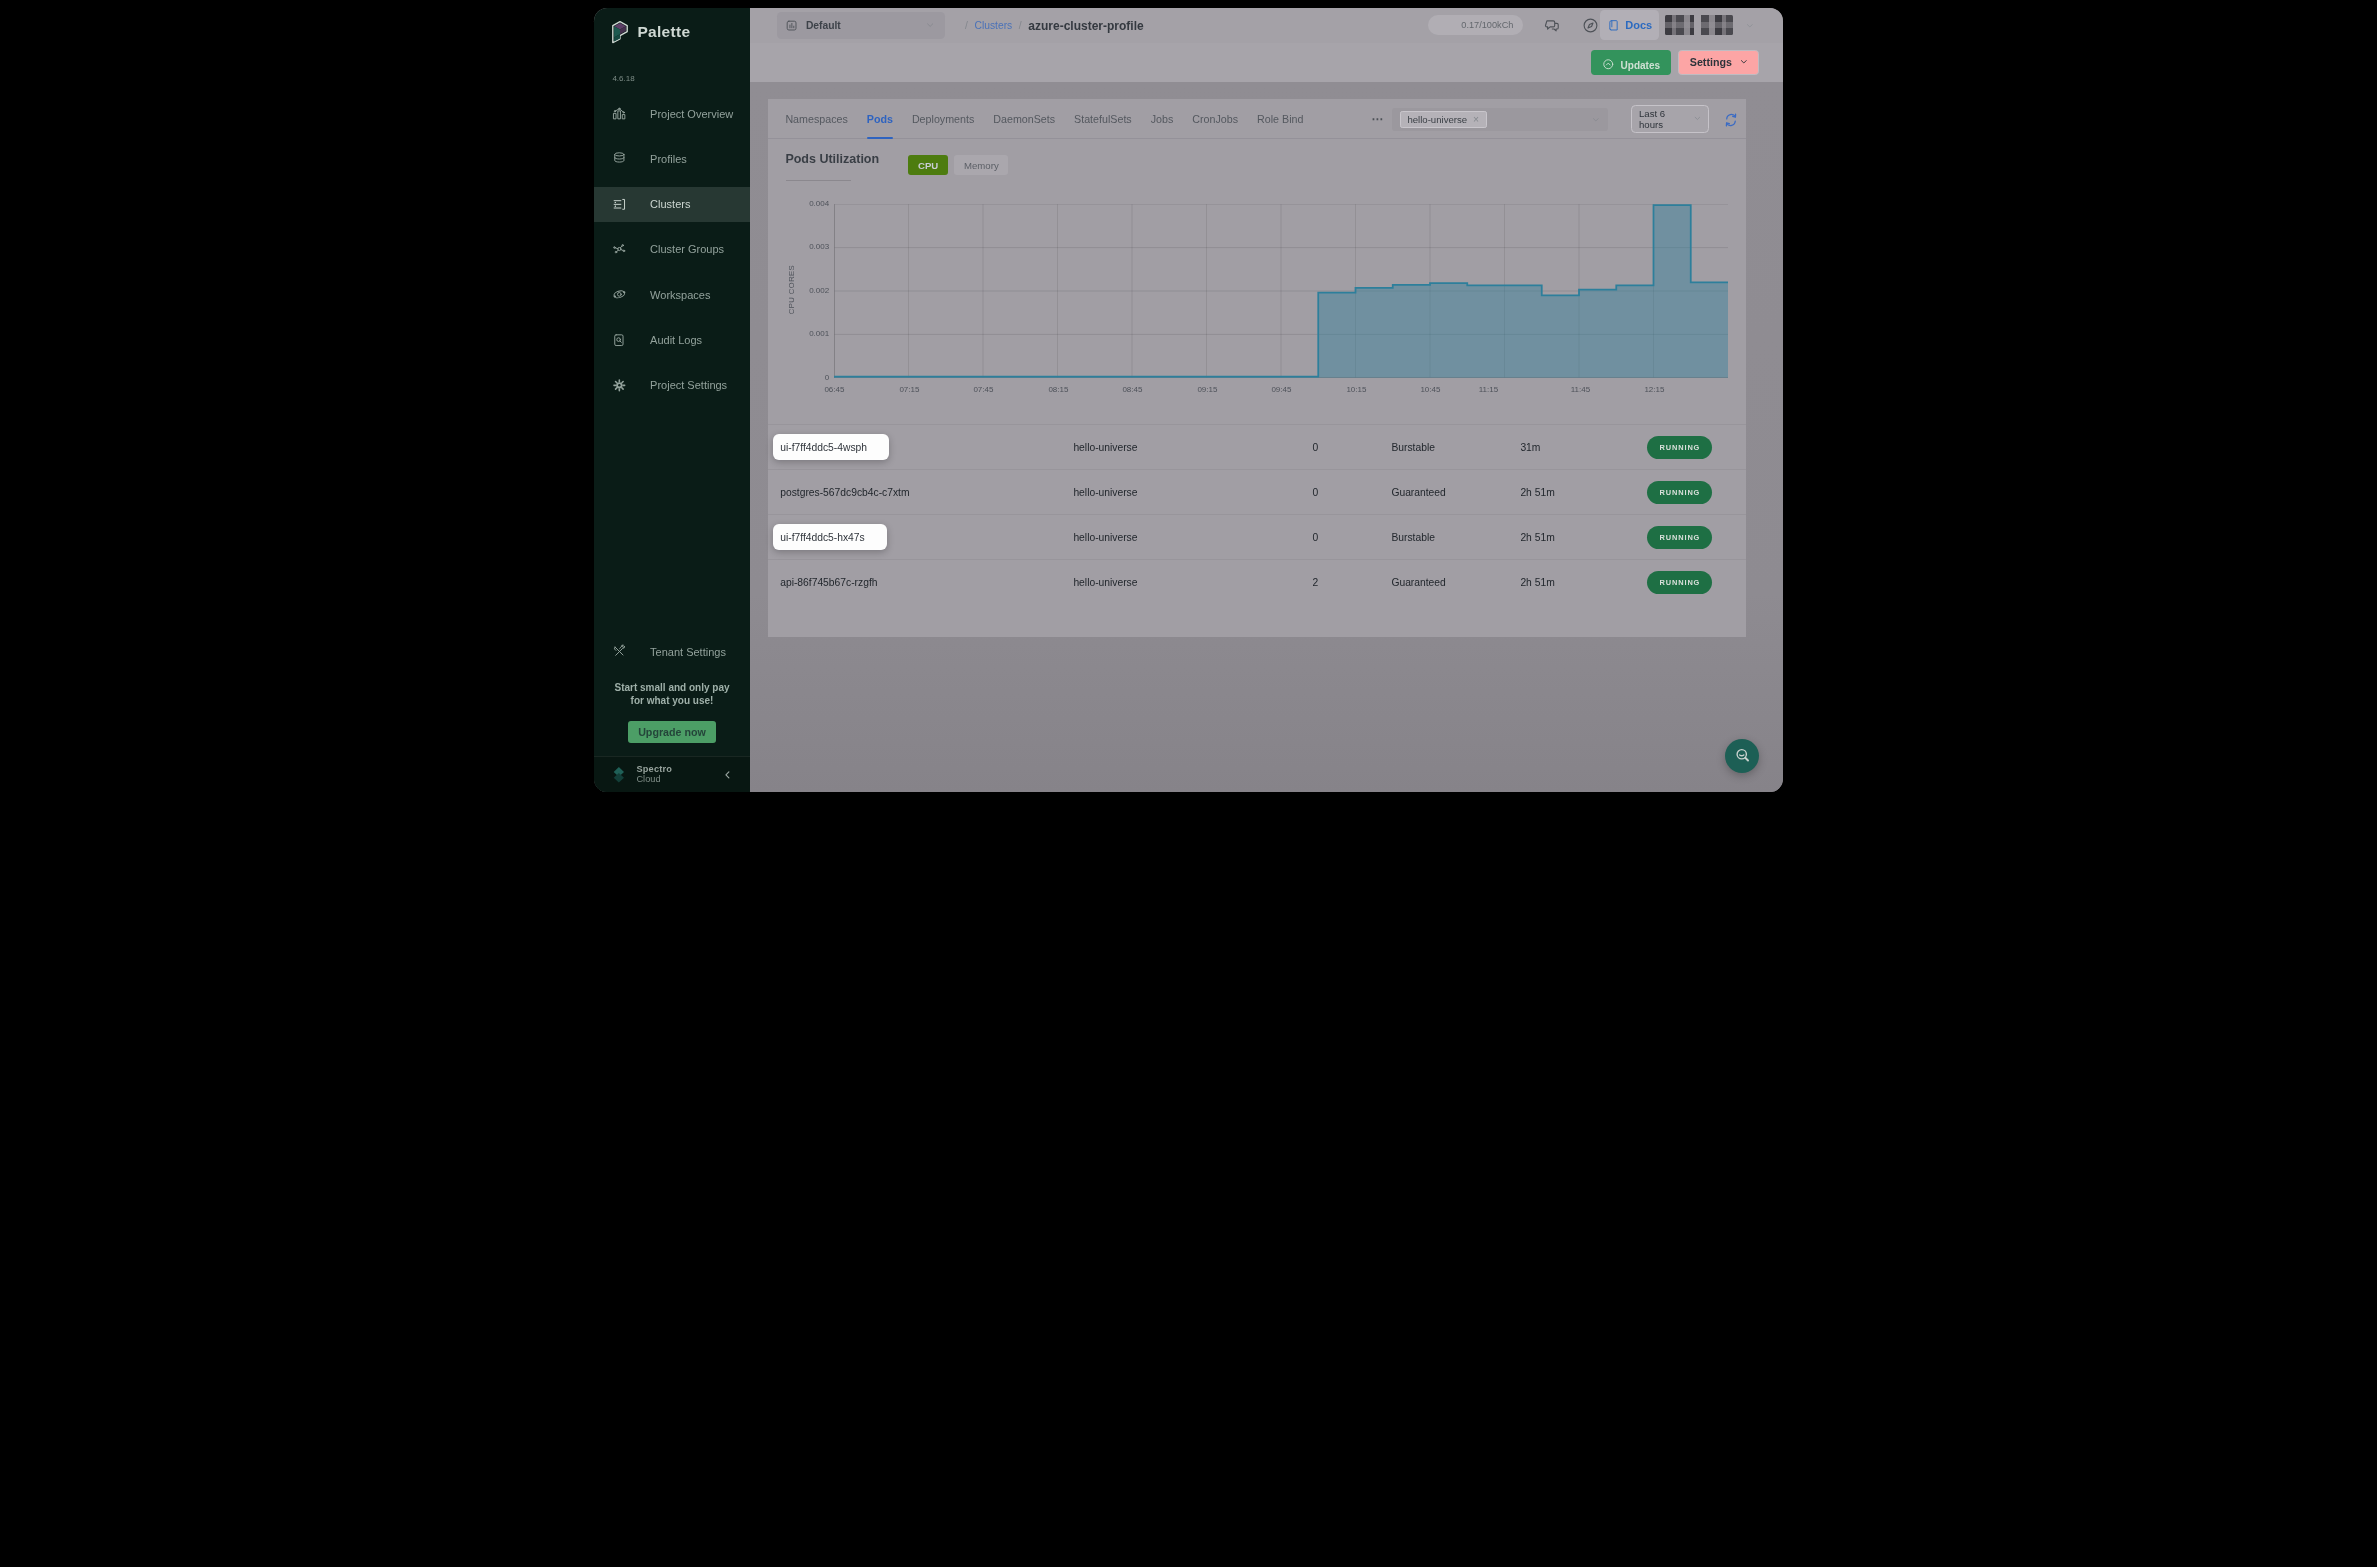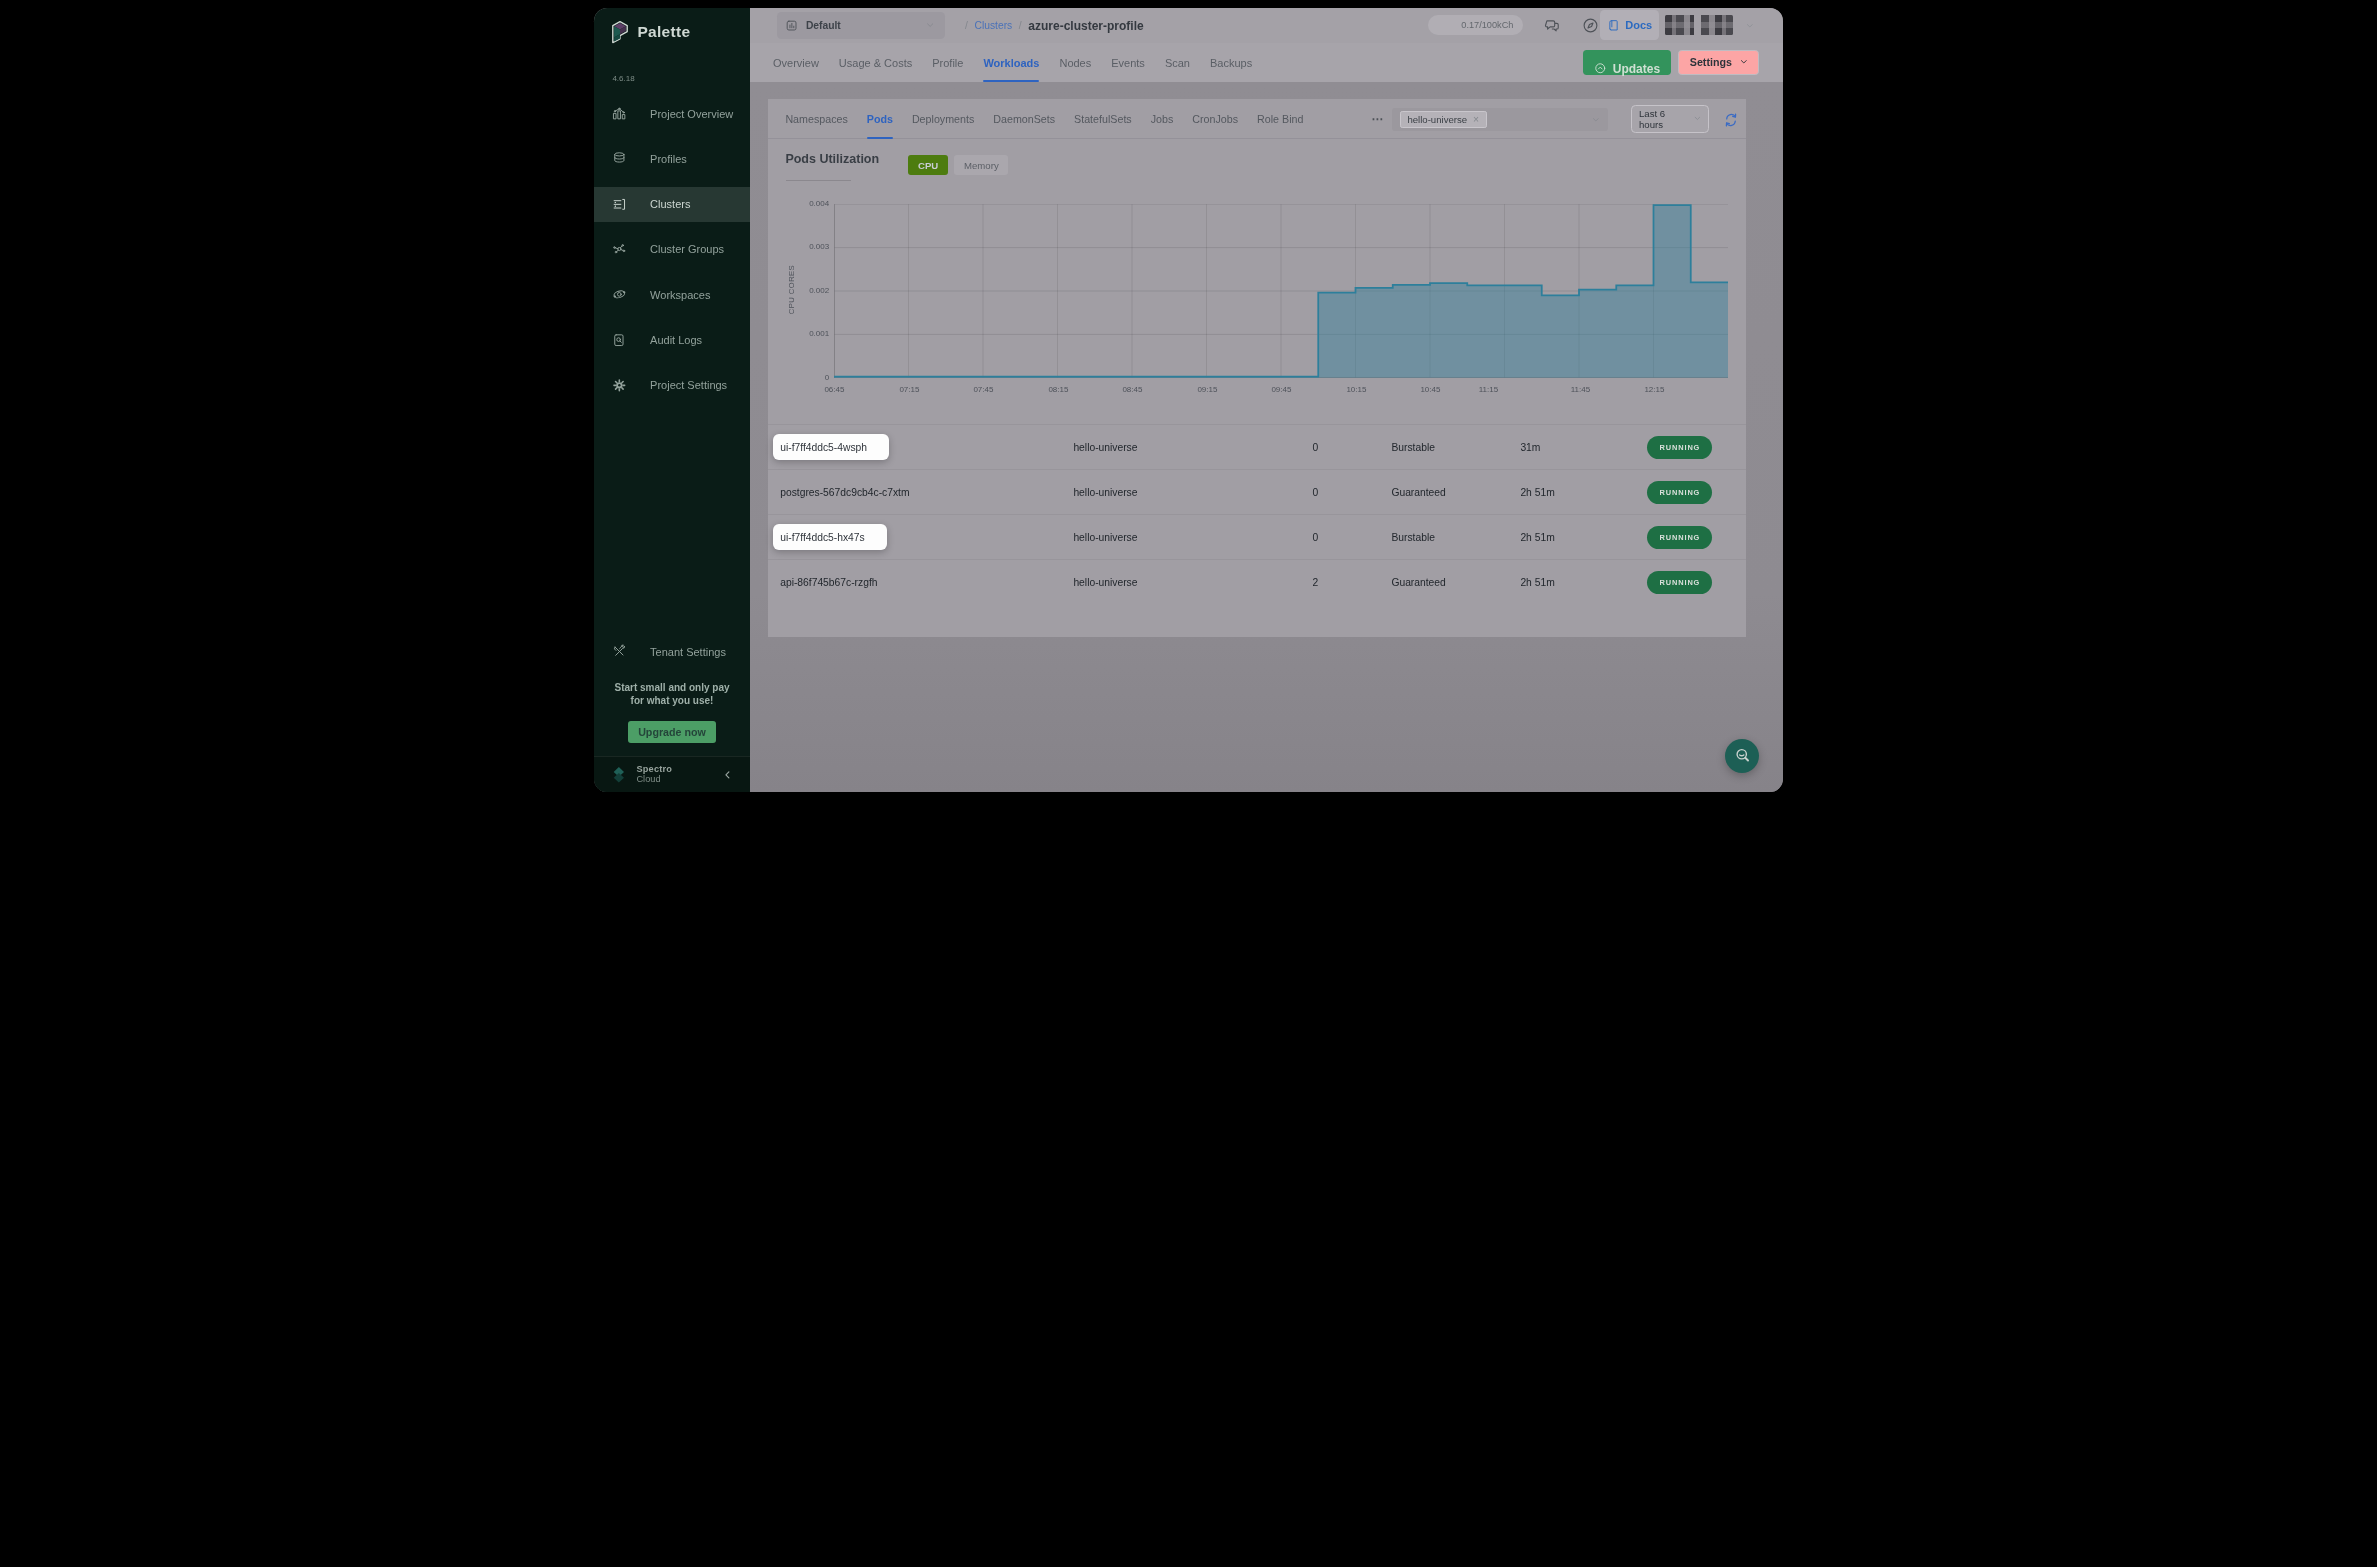--- a/index.html
+++ b/index.html
@@ -80,23 +80,23 @@
   .redacted::after { content:""; position:absolute; left:29.4px; top:0; width:6.6px; height:100%; background:#a4a1a7; }
   .user-chevron { position:absolute; left:995px; top:12.5px; color:#8b8f94; display:flex; }
 
   .tabsrow { position:absolute; left:0; top:35px; width:100%; height:39px; background:#a7a4aa; }
   .cluster-tabs { position:absolute; left:23px; top:0; height:39px; display:flex; gap:20px; }
   .ctab { position:relative; display:flex; align-items:center; height:39px; font-size:11px; color:#5a5e65; cursor:pointer; }
   .ctab.active { color:var(--accent-blue,#2e63c0); font-weight:700; }
   .ctab.active::after { content:""; position:absolute; left:0; right:0; bottom:0; height:2.2px; border-radius:1.5px; background:var(--accent-blue,#2e63c0); }
   .header-actions { position:absolute; right:23.6px; top:6.6px; display:flex; gap:7.4px; }
   .updates-btn {
-    display:flex; align-items:flex-start; gap:5.9px; height:25px; padding:12px 11px;
+    display:flex; align-items:flex-end; gap:5.9px; height:25px; padding:4px 11px;
     background:var(--updates-green,#33935c); border:none; border-radius:3.7px;
-    color:#cfe0d3; font-size:12px; font-weight:600; font-family:inherit; cursor:pointer;
+    color:#cfe0d3; font-size:10px; font-weight:600; font-family:inherit; cursor:pointer;
   }
   .settings-btn {
     display:flex; align-items:center; gap:6.6px; height:25px; padding:0 10.3px;
     background:#fca5a5; border:0.7px solid #bfbcc2; border-radius:3.7px;
     color:#2e333a; font-size:10.7px; font-weight:600; font-family:inherit; cursor:pointer;
   }
 
   .content { position:absolute; left:0; top:74px; width:100%; height:710px;
     background:linear-gradient(#908d93 0%, #8e8b91 72%, #868389 100%); }
 
@@ -376,30 +376,20 @@
 
       <div class="redacted"></div>
       <span class="user-chevron">
         <svg width="9.6" height="9.6" viewBox="0 0 24 24" fill="none" stroke="currentColor" stroke-width="2" stroke-linecap="round" stroke-linejoin="round">
             <polyline points="6,9 12,15 18,9"></polyline>
           </svg>
       </span>
     </header>
 
     <div class="tabsrow">
-      <nav class="cluster-tabs">
-          <div class="ctab">Overview</div>
-          <div class="ctab">Usage &amp; Costs</div>
-          <div class="ctab">Profile</div>
-          <div class="ctab active">Workloads</div>
-          <div class="ctab">Nodes</div>
-          <div class="ctab">Events</div>
-          <div class="ctab">Scan</div>
-          <div class="ctab">Backups</div>
-        </nav>
       <div class="header-actions">
         <button class="updates-btn">
           <span>
             <svg width="12.5" height="12.5" viewBox="0 0 24 24" fill="none" stroke="currentColor" stroke-width="1.8" stroke-linecap="round" stroke-linejoin="round">
               <circle cx="12" cy="12" r="8.6"></circle>
                 <polyline points="8.4,13.4 12,9.8 15.6,13.4"></polyline>
             </svg>
           </span>
           <span>Updates</span>
         </button>

